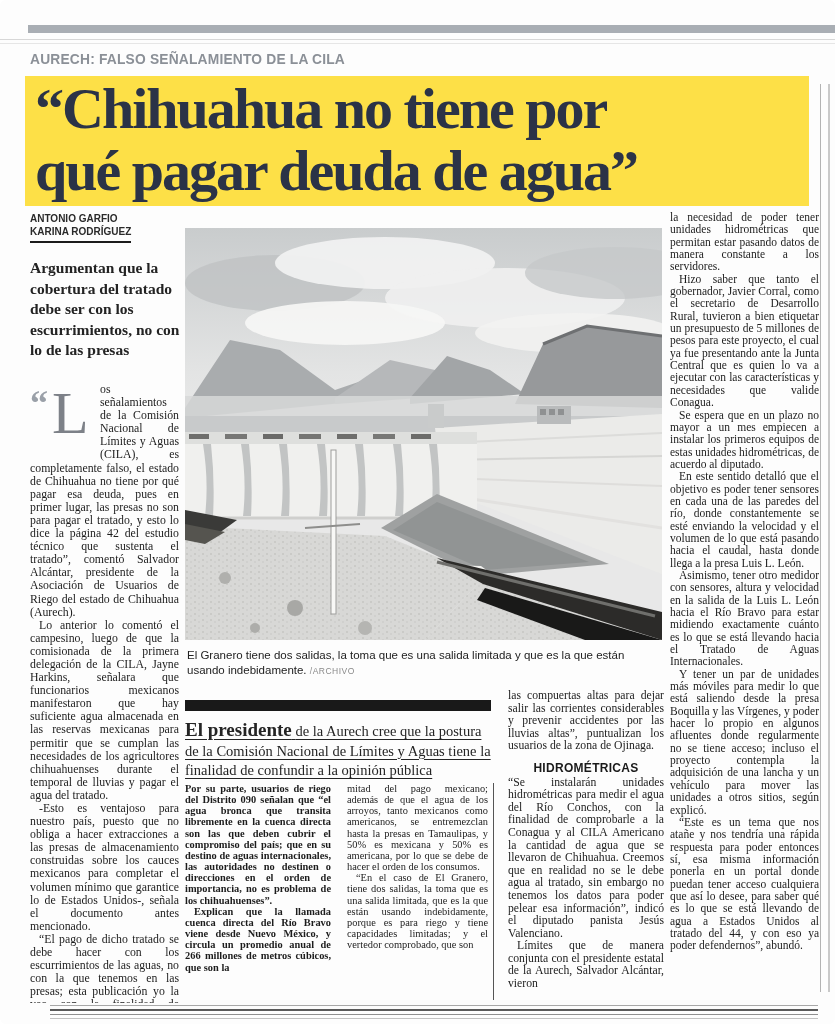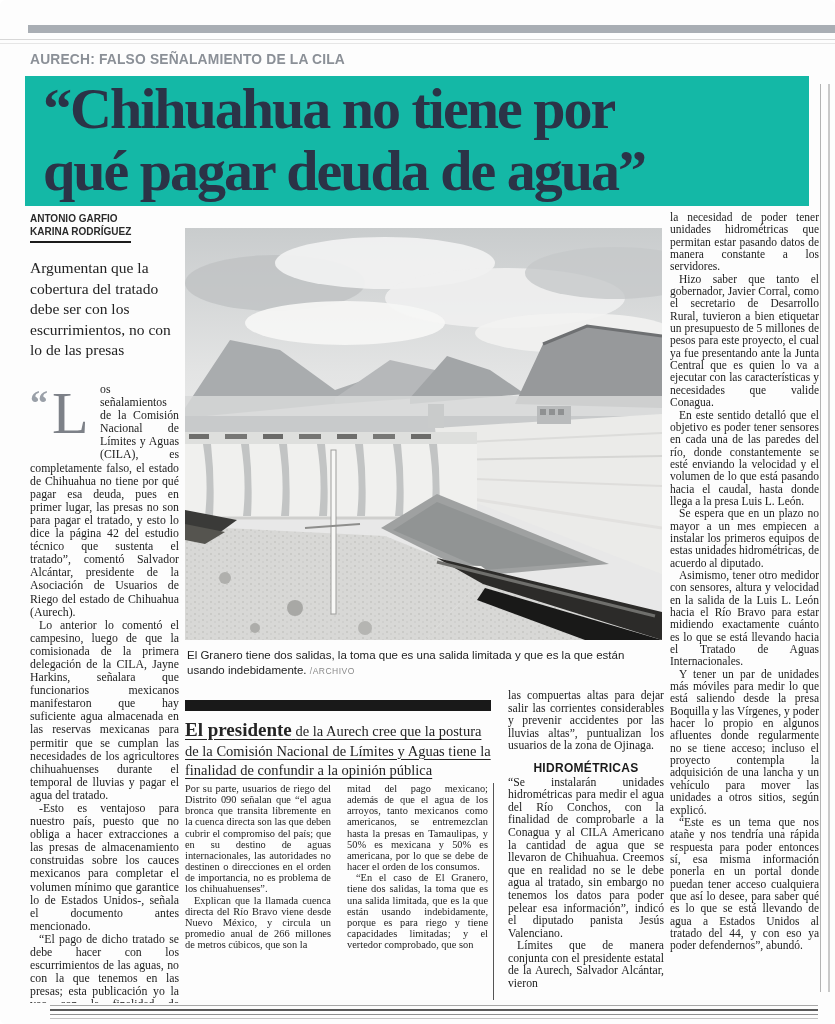--- a/index.html
+++ b/index.html
@@ -15,41 +15,41 @@
   .hr2 { position:absolute; left:0; right:0; top:43px; height:1px; background:#e6e6e6; }
 
   .kicker {
     position:absolute; left:30px; top:50px;
     font-family:"Liberation Sans", sans-serif; font-weight:bold;
     font-size:15px; letter-spacing:0.2px; color:#8b9097;
     transform:scaleX(0.92); transform-origin:left;
   }
   .headline-block {
     position:absolute; left:25px; top:76px; width:784px; height:130px;
-    background:#14b8a6; padding:2px 0 0 18px; overflow:hidden;
+    background:#fde047; padding:2px 0 0 10px; overflow:hidden;
   }
   .headline-line {
     font-weight:bold; font-size:58px; line-height:62px;
     letter-spacing:-2px; color:#2b3347; white-space:nowrap;
   }
 
   
   .vrule-r1 { position:absolute; left:820px; top:84px; height:908px; width:1px; background:#b3b3b3; }
   .vrule-r2 { position:absolute; left:828px; top:84px; height:908px; width:2px; background:#c9c9c9; }
 
   
   .byline {
     position:absolute; left:30px; top:213px;
     font-family:"Liberation Sans", sans-serif; font-weight:bold;
     font-size:10px; line-height:12.5px; color:#2a2a2a;
     border-bottom:2px solid #1c1c1c; padding-bottom:3px;
   }
   .deck {
     position:absolute; left:30px; top:258px; width:152px;
-    font-weight:normal; font-size:15.5px; line-height:20.5px; color:#232323;
+    font-weight:bold; font-size:15.5px; line-height:20.5px; color:#232323;
   }
   .col { position:absolute; text-align:justify; overflow:hidden; }
   .col p { text-indent:9px; margin:0; }
   .col p.noindent { text-indent:0; }
   .col1 { left:30px; top:383px; width:149px; height:620px; font-size:11.8px; line-height:13.1px; }
   .dropcap-box { float:left; width:66px; height:64px; margin:2px 4px 0 0; }
   .dc-quote { font-size:36px; line-height:36px; color:#9aa0a8; font-weight:bold; vertical-align:top; }
   .dc-letter { font-size:60px; line-height:56px; color:#7d8188; font-weight:normal; margin-left:4px; }
 
   
@@ -65,21 +65,21 @@
   
   .pq-bar { position:absolute; left:185px; top:700px; width:306px; height:11px; background:#191919; }
   .pullquote {
     position:absolute; left:185px; top:720px; width:306px;
     font-size:14.5px; line-height:19.5px; color:#242424;
     text-decoration:underline; text-underline-offset:3px; text-decoration-thickness:1px;
   }
   .pq-lead { font-weight:bold; font-size:19px;margin-top:43px; }
 
   
-  .col2 { left:185px; top:783px; width:146px; height:219px; font-size:10.4px; line-height:11.15px; }
+  .col2 { left:185px; top:783px; width:146px; height:219px; font-size:10.4px; line-height:11.15px;font-weight:bold; }
   .col3 { left:347px; top:783px; width:141px; height:219px; font-size:10.4px; line-height:11.15px; }
   .vrule-mid { position:absolute; left:493px; top:783px; width:1px; height:217px; background:#555; }
   .col4 { left:508px; top:690px; width:156px; height:312px; font-size:11.7px; line-height:12.6px; }
   .col5 { left:670px; top:211px; width:149px; height:792px; font-size:11.5px; line-height:12.35px; }
   .sec-header {
     font-family:"Liberation Sans", sans-serif; font-weight:bold;
     font-size:12px; letter-spacing:0.3px; color:#1a1a1a;
     margin:9px 0 2px 0; text-align:center;
   }
 
@@ -239,22 +239,22 @@
   <div class="col col4">
     <p class="noindent"><span>las compuertas altas para dejar salir las corrientes considerables y prevenir accidentes por las lluvias altas”, puntualizan los usuarios de la zona de Ojinaga.</span></p>
     <div class="sec-header">HIDROMÉTRICAS</div>
     <p class="noindent"><span>“Se instalarán unidades hidrométricas para medir el agua del Río Conchos, con la finalidad de comprobarle a la Conagua y al CILA Americano la cantidad de agua que se llevaron de Chihuahua. Creemos que en realidad no se le debe agua al tratado, sin embargo no tenemos los datos para poder pelear esa información”, indicó el diputado panista Jesús Valenciano.</span></p>
     <p><span>Límites que de manera conjunta con el presidente estatal de la Aurech, Salvador Alcántar, vieron</span></p>
   </div>
 
   <div class="col col5">
     <p class="noindent"><span>la necesidad de poder tener unidades hidrométricas que permitan estar pasando datos de manera constante a los servidores.</span></p>
     <p><span>Hizo saber que tanto el gobernador, Javier Corral, como el secretario de Desarrollo Rural, tuvieron a bien etiquetar un presupuesto de 5 millones de pesos para este proyecto, el cual ya fue presentando ante la Junta Central que es quien lo va a ejecutar con las características y necesidades que valide Conagua.</span></p>
+    <p><span>Se espera que en un plazo no mayor a un mes empiecen a instalar los primeros equipos de estas unidades hidrométricas, de acuerdo al diputado.</span></p>
     <p><span>En este sentido detalló que el objetivo es poder tener sensores en cada una de las paredes del río, donde constantemente se esté enviando la velocidad y el volumen de lo que está pasando hacia el caudal, hasta donde llega a la presa Luis L. León.</span></p>
-    <p><span>Se espera que en un plazo no mayor a un mes empiecen a instalar los primeros equipos de estas unidades hidrométricas, de acuerdo al diputado.</span></p>
     <p><span>Asimismo, tener otro medidor con sensores, altura y velocidad en la salida de la Luis L. León hacia el Río Bravo para estar midiendo exactamente cuánto es lo que se está llevando hacia el Tratado de Aguas Internacionales.</span></p>
     <p><span>Y tener un par de unidades más móviles para medir lo que está saliendo desde la presa Boquilla y las Vírgenes, y poder hacer lo propio en algunos afluentes donde regularmente no se tiene acceso; incluso el proyecto contempla la adquisición de una lancha y un vehículo para mover las unidades a otros sitios, según explicó.</span></p>
     <p><span>“Este es un tema que nos atañe y nos tendría una rápida respuesta para poder entonces sí, esa misma información ponerla en un portal donde puedan tener acceso cualquiera que así lo desee, para saber qué es lo que se está llevando de agua a Estados Unidos al tratado del 44, y con eso ya poder defendernos”, abundó.</span></p>
   </div>
 
   <div class="b1"></div>
   <div class="b2"></div>
   <div class="b3"></div>
   <div class="b4"></div>
 

